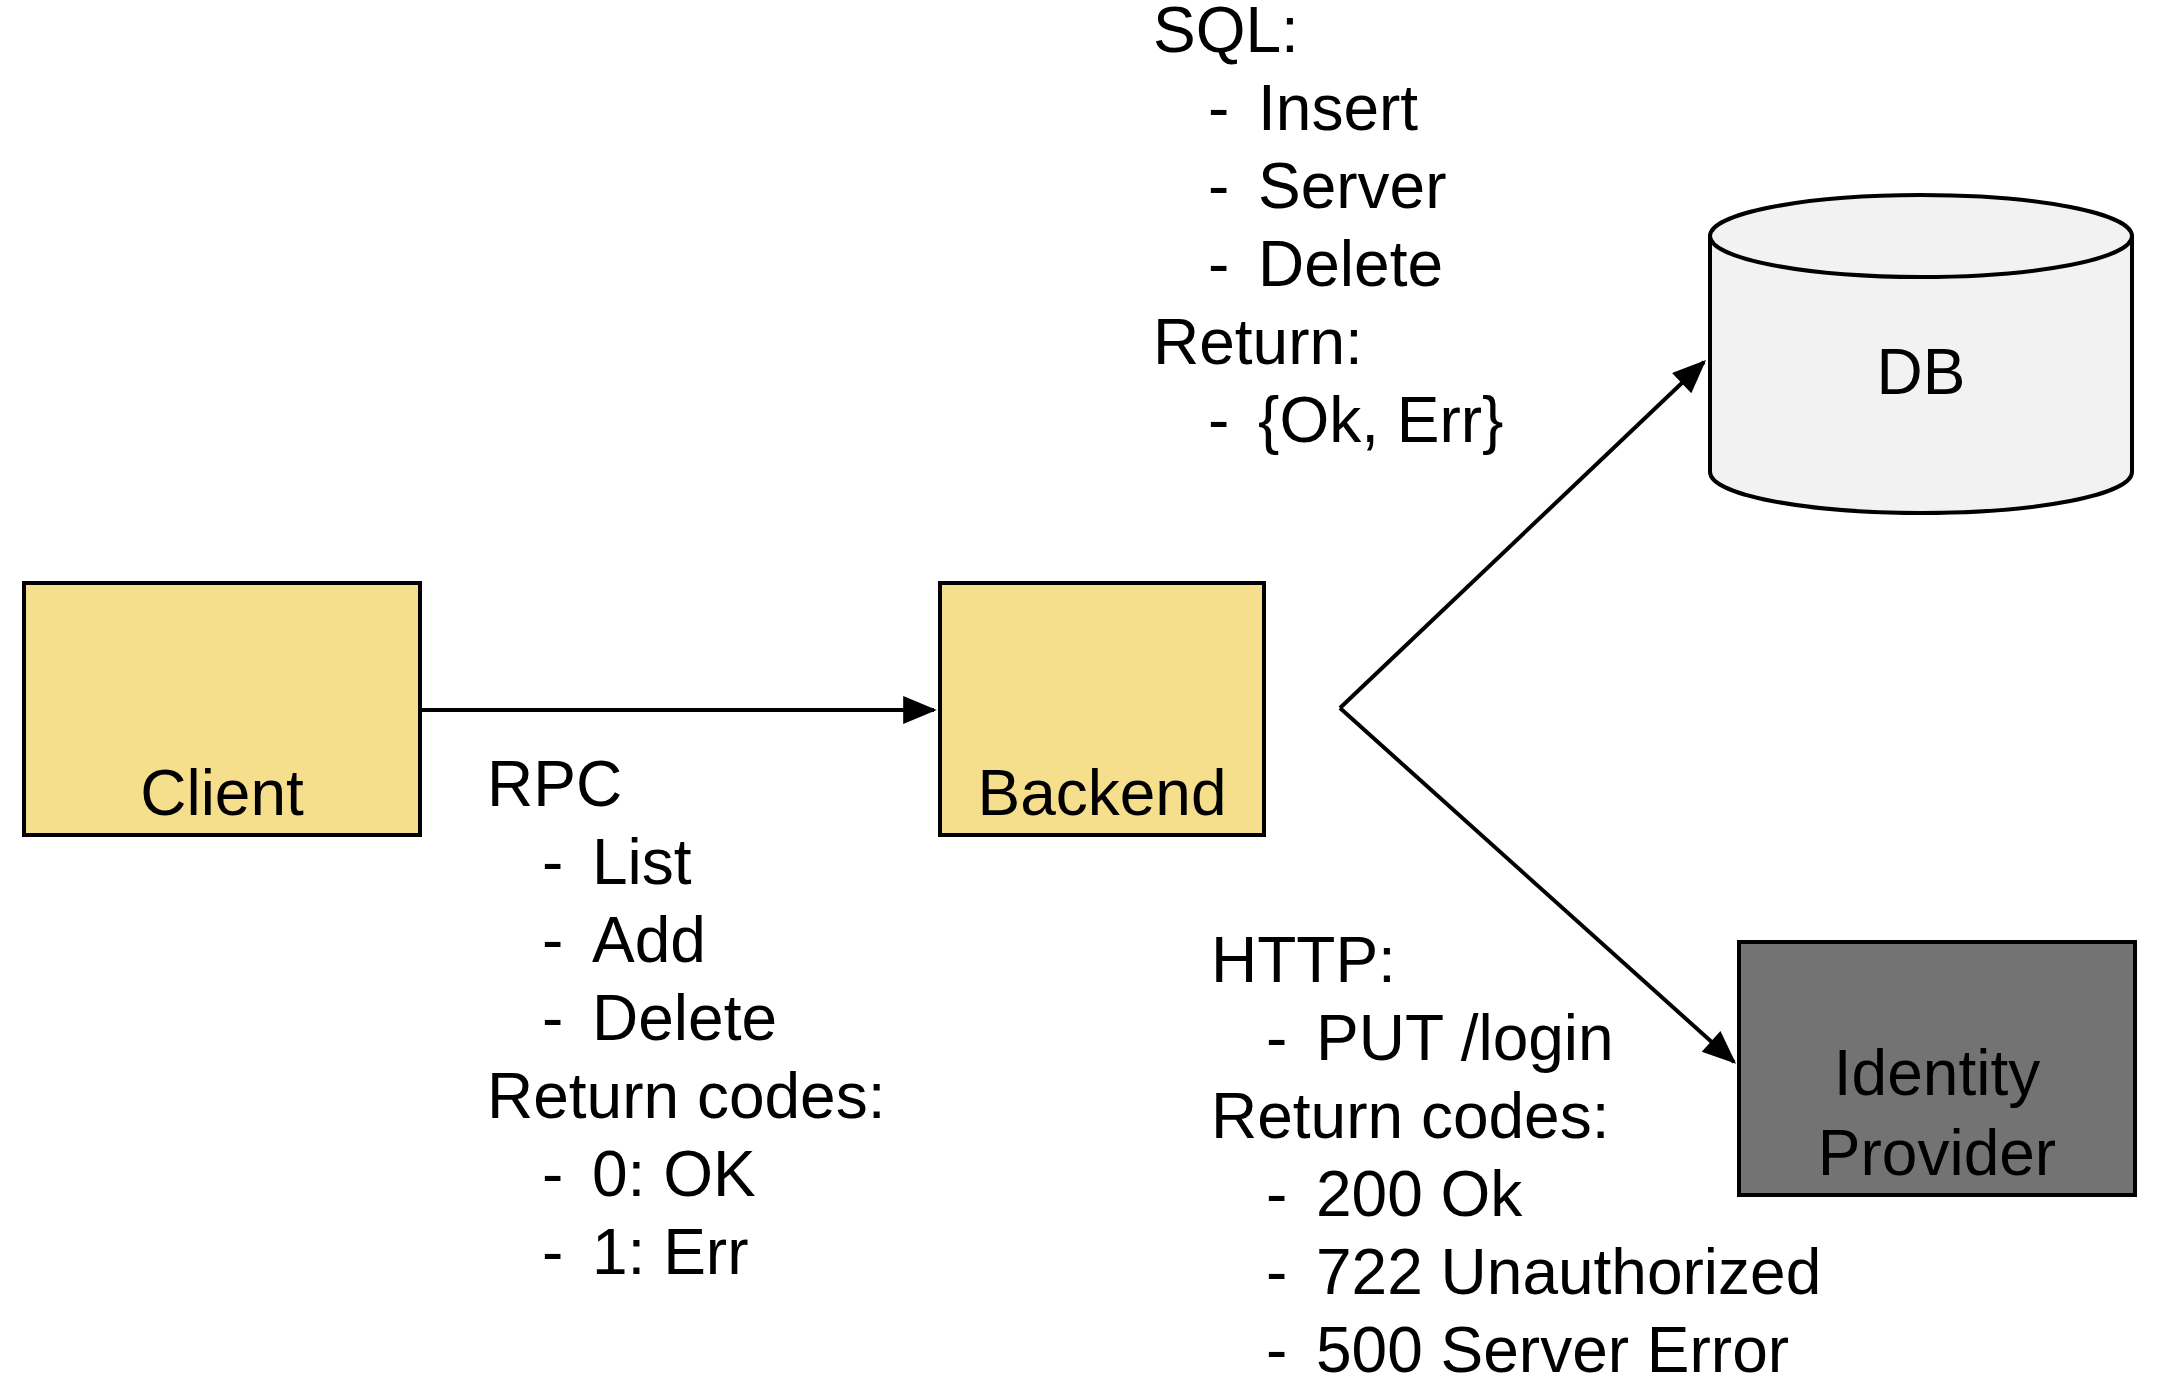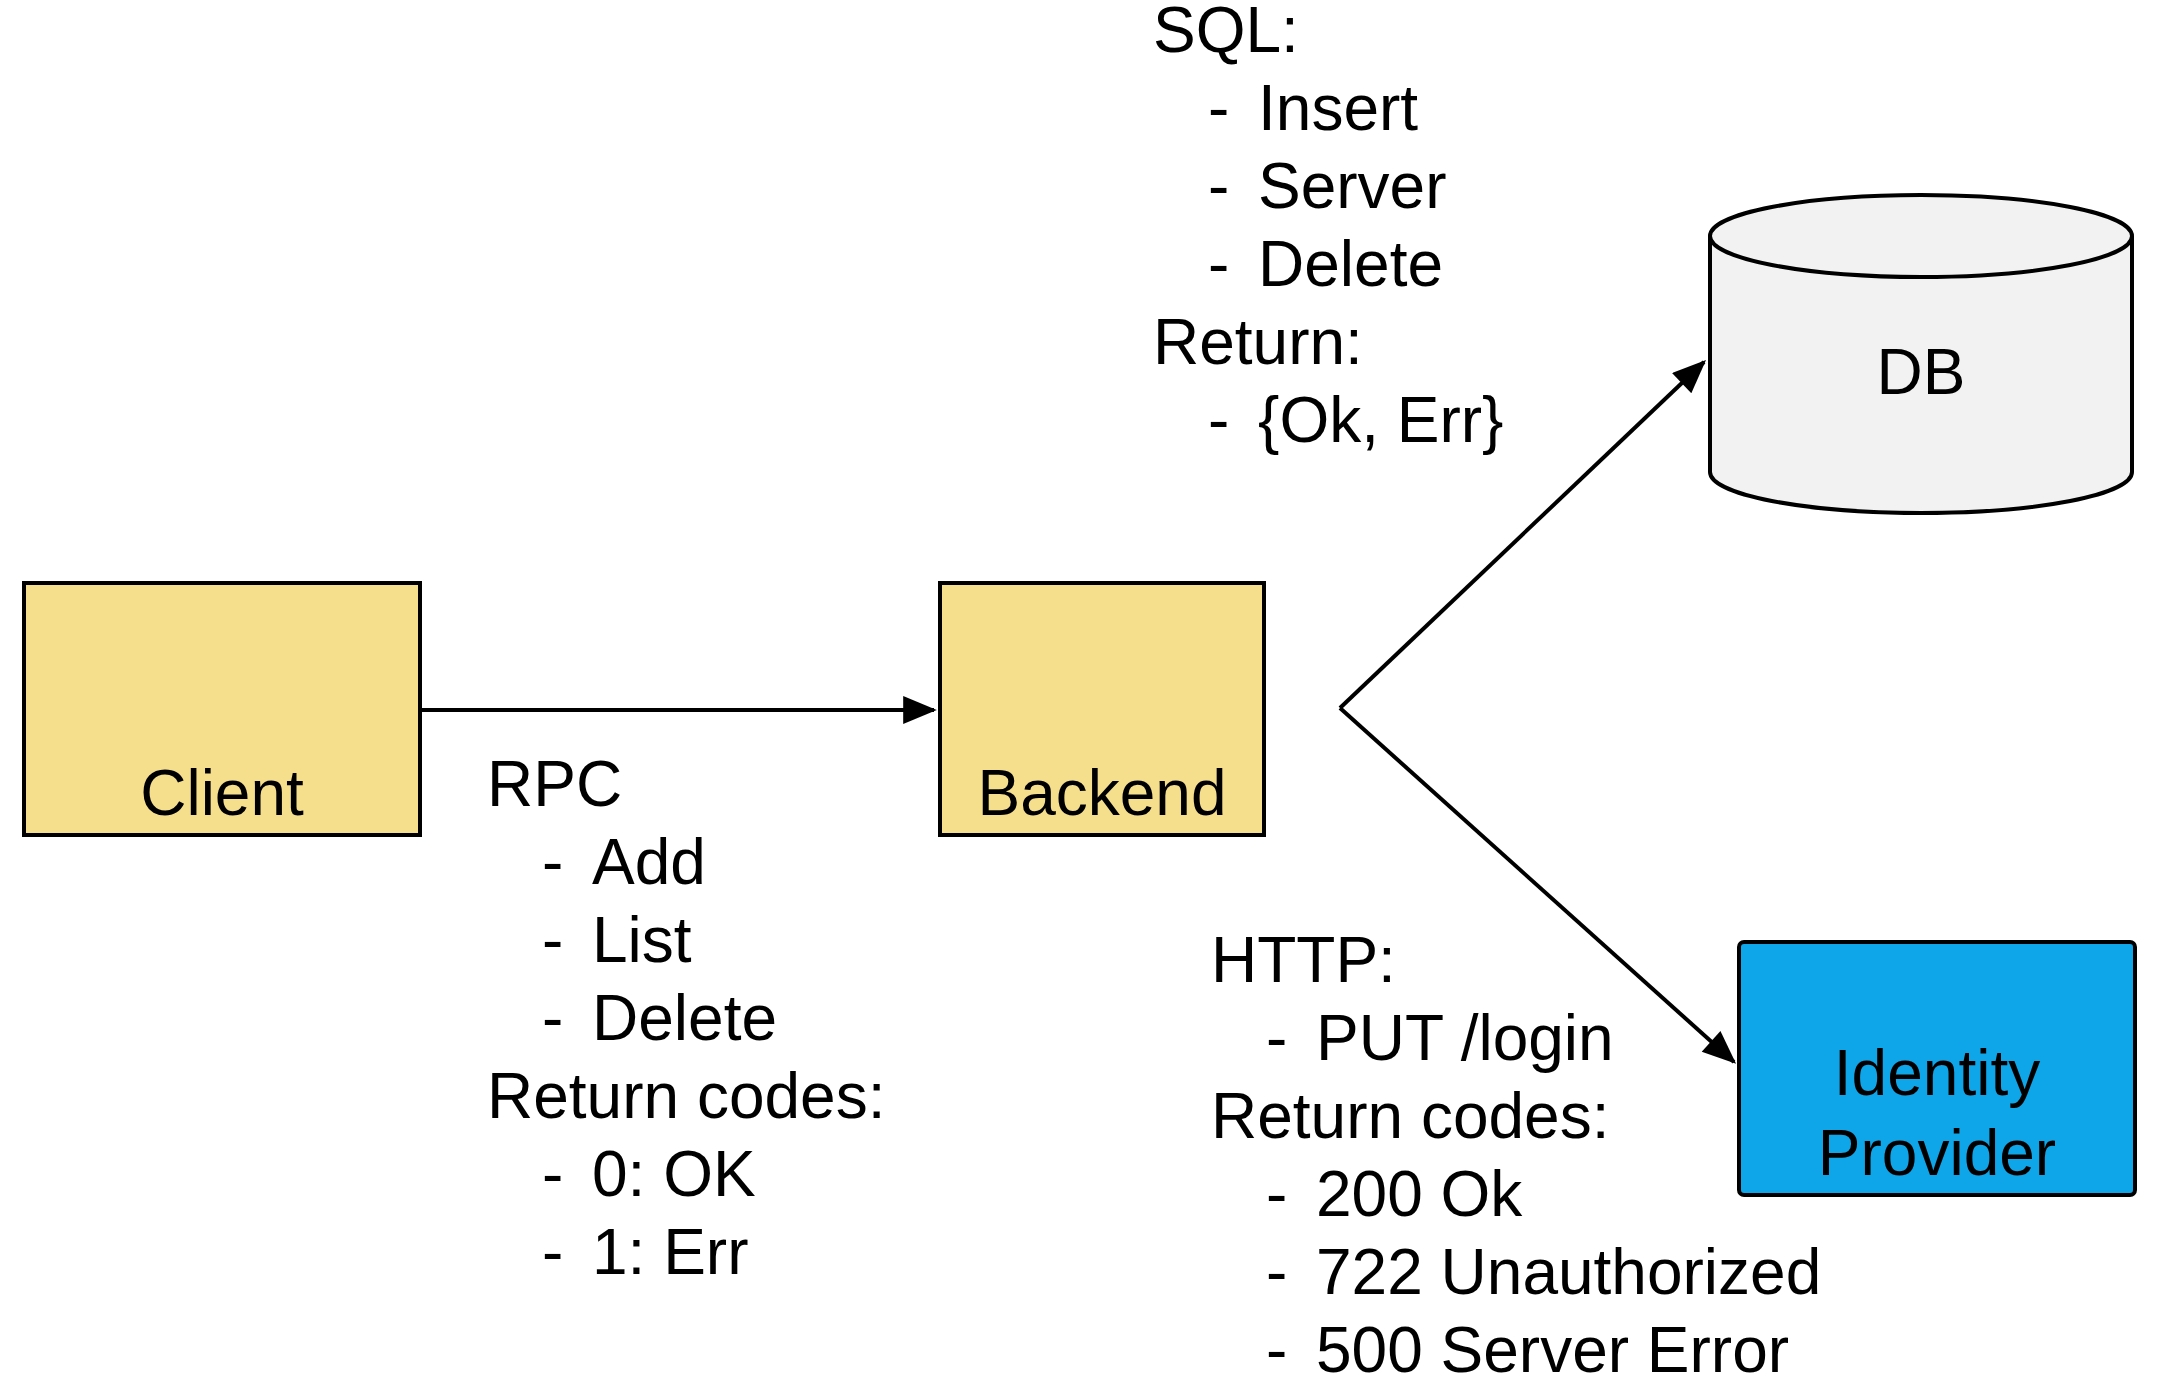--- a/index.html
+++ b/index.html
@@ -14,21 +14,21 @@
   .overlay{position:absolute;left:0;top:0;width:2178px;height:1398px;}
   .node{
     position:absolute;
     display:flex;align-items:flex-end;justify-content:center;
     border:4px solid #000000;
     box-sizing:border-box;
     font-size:64px;line-height:80px;
     text-align:center;
   }
   .node--yellow{background:#F6DF8C;}
-  .node--gray{background:#0ea5e9;border-radius:7px;}
+  .node--gray{background:#737373;}
   #node-client{left:22px;top:581px;width:400px;height:256px;}
   #node-backend{left:938px;top:581px;width:328px;height:256px;}
   #node-idp{left:1737px;top:940px;width:400px;height:257px;}
   #node-idp .node__label{width:310px;}
   .db-label{
     position:absolute;left:1710px;top:262px;width:422px;height:220px;
     display:flex;align-items:center;justify-content:center;
     font-size:64px;
   }
   .ann{
@@ -78,24 +78,24 @@
 
   <div class="db-label">DB</div>
 
   <div class="node node--gray" id="node-idp">
     <span class="node__label">Identity Provider</span>
   </div>
 
   <div class="ann" id="ann-rpc">
     <div class="ann__title">RPC</div>
     <div class="ann__item">
-      <span class="dash">-</span><span>Add</span>
+      <span class="dash">-</span><span>List</span>
     </div>
     <div class="ann__item">
-      <span class="dash">-</span><span>List</span>
+      <span class="dash">-</span><span>Add</span>
     </div>
     <div class="ann__item">
       <span class="dash">-</span><span>Delete</span>
     </div>
     <div class="ann__title">Return codes:</div>
     <div class="ann__item">
       <span class="dash">-</span><span>0: OK</span>
     </div>
     <div class="ann__item">
       <span class="dash">-</span><span>1: Err</span>

